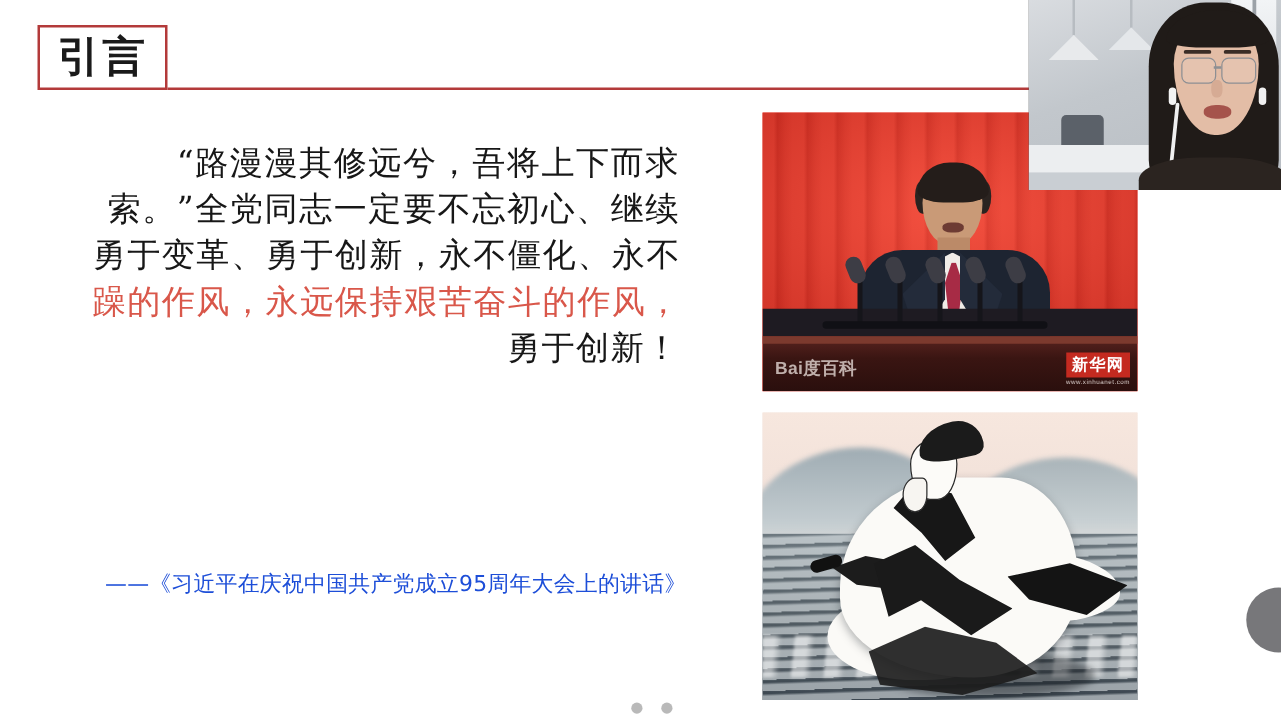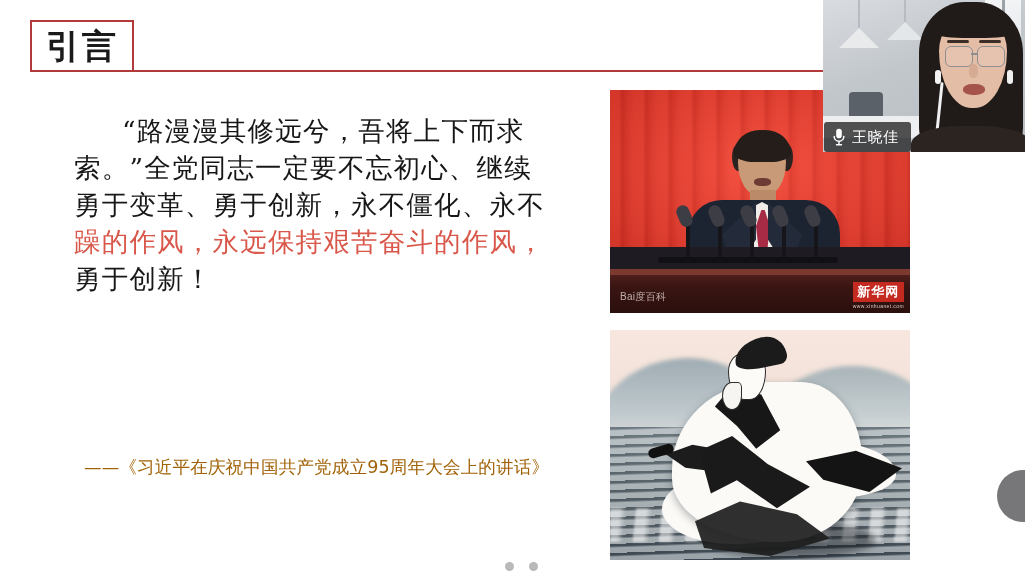--- a/index.html
+++ b/index.html
@@ -55,31 +55,32 @@
     left: 74px; top: 112px;
     width: 470px;
   }
   .quote-line {
     font-family: "DejaVu Serif", "Liberation Serif", serif;
     font-size: 26.5px;
     line-height: 37px;
     color: #171717;
     letter-spacing: 1.2px;
     white-space: pre;
+    text-align: right;
   }
   .quote-line.indent { text-indent: 48px; }
   .quote-line.red { color: #d9574a; }
 
   #citation {
     position: absolute;
     left: 84px; top: 455px;
     width: 470px;
     font-family: "DejaVu Sans", "Liberation Sans", sans-serif;
     font-size: 17.5px;
-    color: #a16207;
+    color: #1d4ed8;
     letter-spacing: 0.2px;
     white-space: nowrap;
   }
 
   
   #img-speech {
     position: absolute;
     left: 610px; top: 90px;
     width: 300px; height: 223px;
     overflow: hidden;
@@ -195,21 +196,21 @@
     transform: rotate(-22deg);
   }
   .mic-bar {
     position: absolute; left: 48px; bottom: 50px;
     width: 180px; height: 6px;
     background: #101015;
     border-radius: 3px;
   }
   .wm-baidu {
     position: absolute; left: 10px; bottom: 9px;
-    font-size: 10px; font-weight: 400;
+    font-size: 14px; font-weight: 700;
     color: #cfc0bc;
     letter-spacing: 0.3px;
     opacity: 0.9;
   }
   .wm-xinhua {
     position: absolute; right: 6px; bottom: 4px;
     text-align: center;
   }
   .wm-xinhua .x-main {
     display: block;
@@ -640,29 +641,20 @@
     <div class="vp-glasses-l"></div>
     <div class="vp-glasses-r"></div>
     <div class="vp-bridge"></div>
     <div class="vp-nose"></div>
     <div class="vp-mouth"></div>
     <div class="vp-earphone-l"></div>
     <div class="vp-wire-l"></div>
     <div class="vp-earphone-r"></div>
     <div class="vp-shoulder"></div>
 
-    <div id="name-badge">
-      <svg id="mic-icon" viewBox="0 0 14 18">
-        <rect x="4.2" y="0.8" width="5.6" height="9.4" rx="2.8" fill="#ffffff"></rect>
-        <path d="M2.2 8.4 a4.8 4.8 0 0 0 9.6 0" stroke="#ffffff" stroke-width="1.5" fill="none" stroke-linecap="round"></path>
-        <rect x="6.3" y="13" width="1.4" height="3.4" fill="#ffffff"></rect>
-        <rect x="3.8" y="16.1" width="6.4" height="1.4" rx="0.7" fill="#ffffff"></rect>
-      </svg>
-      <span id="name-label">王晓佳</span>
-    </div>
   </div>
 
   <div id="page-dots">
     <span class="dot"></span>
     <span class="dot"></span>
   </div>
 
   <div id="edge-button"></div>
 
 </div>

